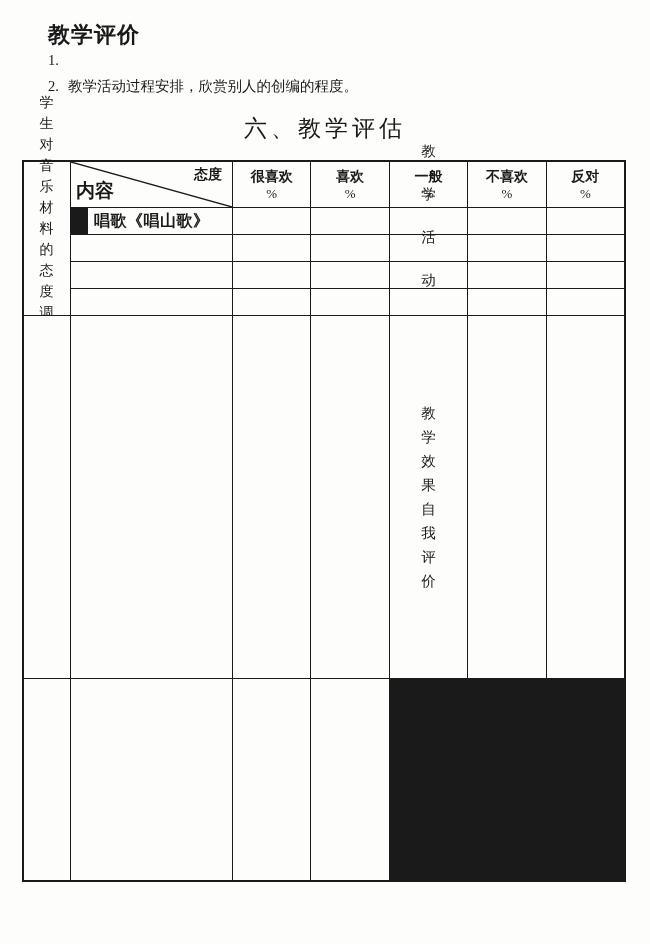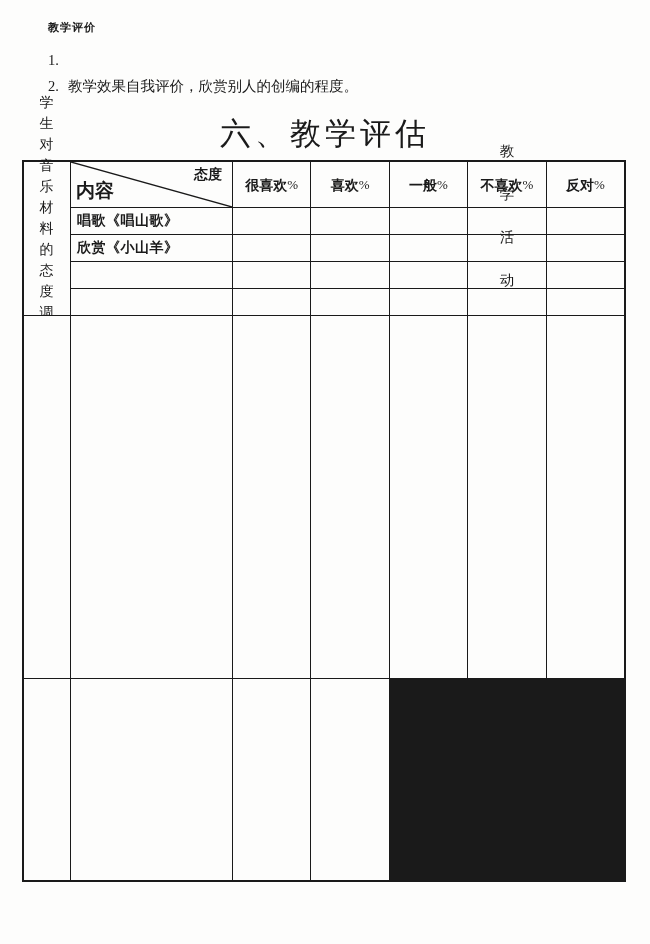--- a/index.html
+++ b/index.html
@@ -13,34 +13,34 @@
     width: 650px; height: 944px;
     background: #fdfdfc;
     color: #1a1a1a;
     overflow: hidden;
   }
 
   
   .sec-heading {
     position: absolute; left: 48px; top: 20px;
     font-family: Liberation Mono, monospace;
-    font-size: 11px; font-weight: bold; letter-spacing: 1px;
+    font-size: 22px; font-weight: bold; letter-spacing: 1px;
   }
   .eval-list {
     position: absolute; left: 48px; top: 47px;
     font-size: 14.5px; line-height: 26px;
   }
   .eval-item { display: flex; }
   .eval-num { width: 20px; flex: 0 0 auto; }
 
   
   .doc-title {
     position: absolute; left: 0; top: 113px; width: 100%;
     text-align: center;
-    font-size: 31px; letter-spacing: 4px; font-weight: 500;
+    font-size: 23px; letter-spacing: 4px; font-weight: 500;
   }
 
   
   .eval-table {
     position: absolute; left: 22px; top: 160px;
     width: 604px; height: 722px;
     background: #1a1a1a;
     border: 2px solid #1a1a1a;
     display: grid;
     grid-template-columns: 46px 161px repeat(5, 1fr);
@@ -70,34 +70,35 @@
     font-family: Liberation Mono, monospace;
     font-size: 14px; font-weight: bold;
   }
   .corner-bottom-left {
     position: absolute; left: 5px; bottom: 3px;
     font-family: Liberation Mono, monospace;
     font-size: 19px; font-weight: bold;
   }
 
   .head-cell {
-    display: flex; flex-direction: row;
+    display: flex; flex-direction: column;
     align-items: center; justify-content: center;
     font-family: "Liberation Sans", sans-serif;
     font-size: 14px; font-weight: bold; line-height: 18px;
   }
   .head-unit { font-weight: normal; font-size: 13px; font-family: "Liberation Serif", serif; }
 
   .row-label {
     display: flex; align-items: center;
     padding-left: 6px;
     font-family: "Liberation Sans", sans-serif;
-    font-size: 14px; font-weight: bold;
+    font-size: 16px; font-weight: bold;
     letter-spacing: 0.5px;
     white-space: nowrap;
+    margin-left: 17px;
   }
 
   
   .page-number {
     position: absolute; right: 33px; top: 950px;
     font-size: 16px;
   }
 </style>
 </head>
 <body>
@@ -105,21 +106,21 @@
 <div class="doc">
 
   <div class="sec-heading">教学评价</div>
 
   <div class="eval-list">
     <div class="eval-item">
       <span class="eval-num">1.</span>
     </div>
     <div class="eval-item">
       <span class="eval-num">2.</span>
-      <span>教学效果自我评价，欣赏别人的创编的程度。</span>
+      <span>教学活动过程安排，欣赏别人的创编的程度。</span>
     </div>
   </div>
 
   <div class="doc-title">六、教学评估</div>
 
   <div class="eval-table">
 
     <div class="cell side-cell side-survey">
       <div class="side-text">学生对音乐材料的态度调查统计</div>
     </div>
@@ -153,21 +154,20 @@
       <span class="head-unit">%</span>
     </div>
 
     <div class="cell row-label">唱歌《唱山歌》</div>
     <div class="cell"></div>
     <div class="cell"></div>
     <div class="cell"></div>
     <div class="cell"></div>
     <div class="cell"></div>
 
-    <div class="cell row-label">欣赏《小山羊》</div>
     <div class="cell"></div>
     <div class="cell"></div>
     <div class="cell"></div>
     <div class="cell"></div>
     <div class="cell"></div>
 
     <div class="cell"></div>
     <div class="cell"></div>
     <div class="cell"></div>
     <div class="cell"></div>
@@ -182,20 +182,23 @@
     <div class="cell side-cell side-process">
       <div class="side-text">教学活动过程安排</div>
     </div>
     <div class="cell"></div>
     <div class="cell"></div>
     <div class="cell"></div>
     <div class="cell"></div>
     <div class="cell"></div>
     <div class="cell"></div>
 
+    <div class="cell side-cell side-selfeval">
+      <div class="side-text">教学效果自我评价</div>
+    </div>
     <div class="cell"></div>
     <div class="cell"></div>
     <div class="cell"></div>
     <div class="cell"></div>
     <div class="cell"></div>
     <div class="cell"></div>
 
   </div>
 
   <div class="page-number">63</div>

